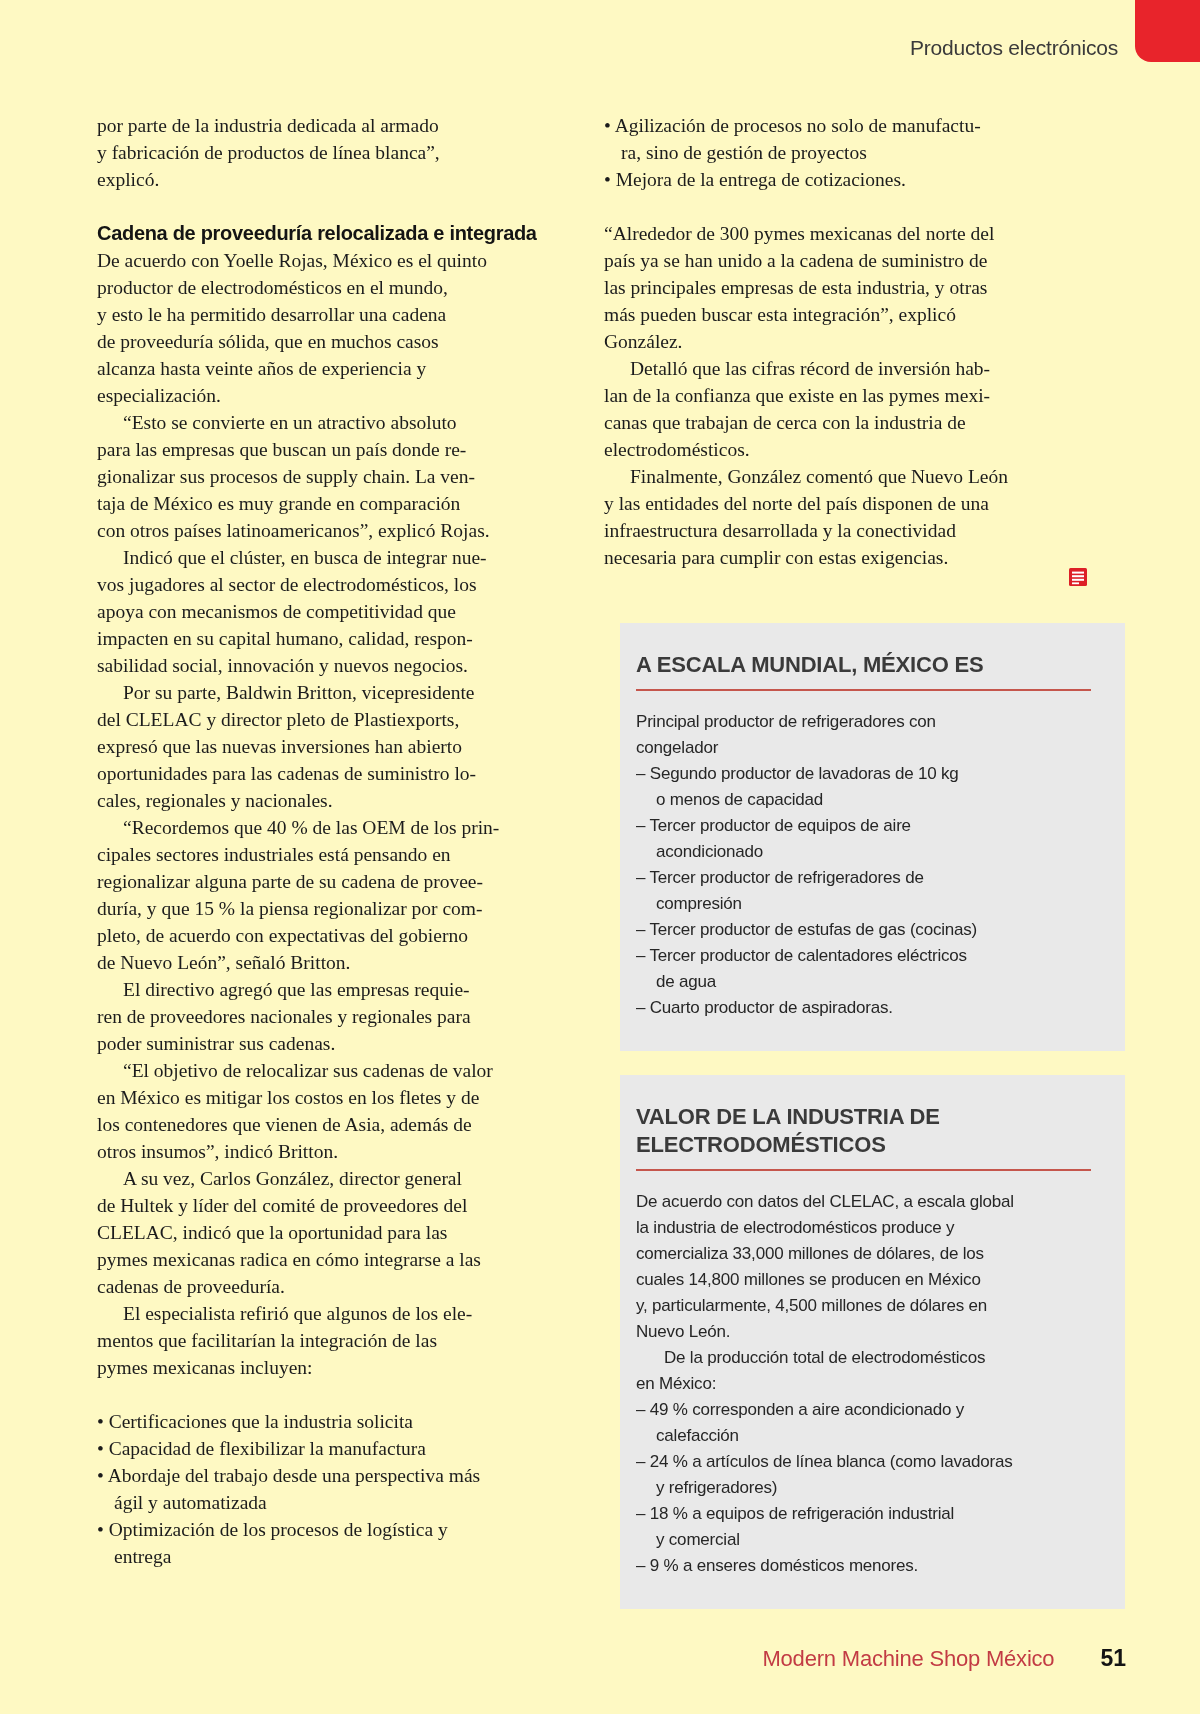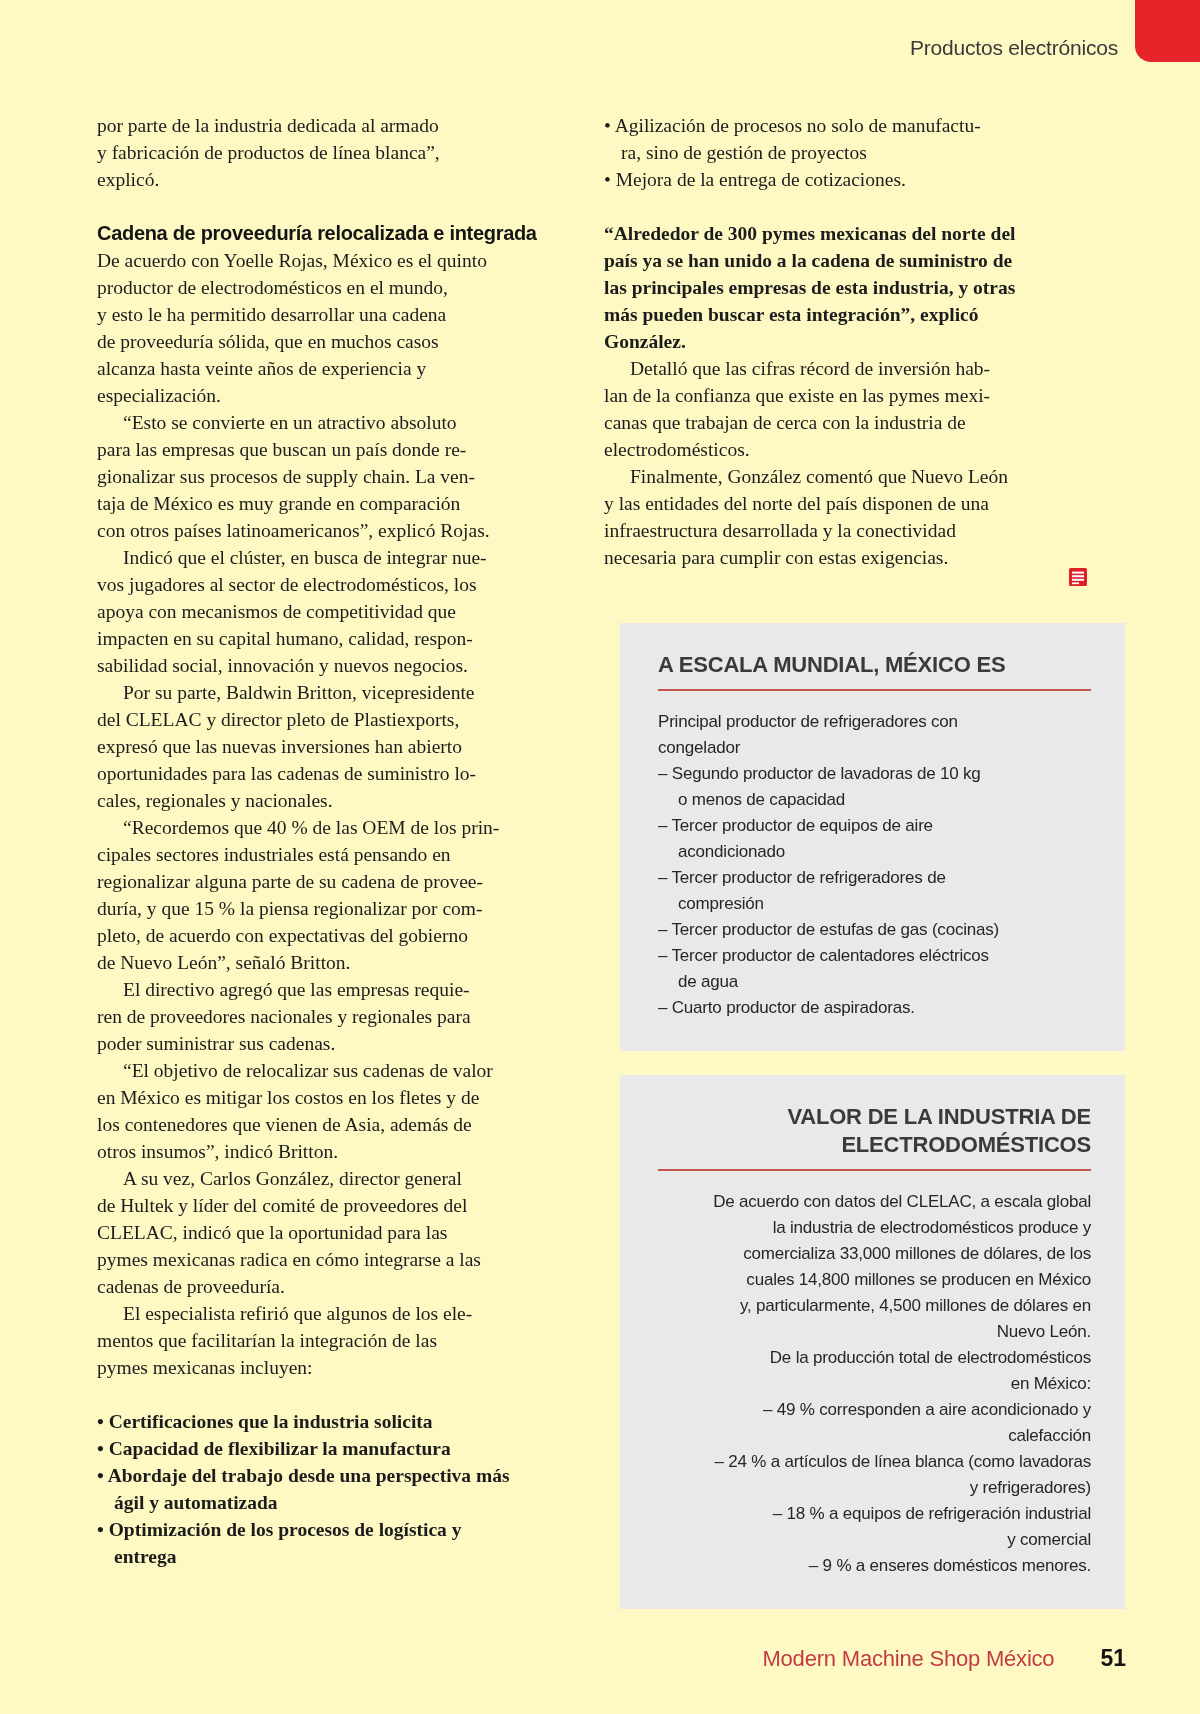--- a/index.html
+++ b/index.html
@@ -12,29 +12,29 @@
     border-radius:0 0 0 16px;}
 
   
   .serif-col{position:absolute;top:112px;font-family:"Liberation Serif",serif;
     font-size:19.5px;line-height:27px;color:#1c1c1c;}
   #left-col{left:97px;width:478px;}
   #right-col{left:604px;width:482px;}
   .para{white-space:pre-line;margin:0;}
   .para.indent{text-indent:26px;}
   .hang{white-space:pre-line;padding-left:17px;text-indent:-17px;margin:0;}
-  .gap-top{margin-top:27px;font-weight:bold;}
+  .gap-top{margin-top:27px;}
   .heading{font-family:"Liberation Sans",sans-serif;font-weight:700;font-size:20px;
     line-height:27px;letter-spacing:-0.3px;color:#141414;margin:27px 0 0 0;}
 
   
   .info-box{position:absolute;left:620px;width:505px;background:#e9e9e9;box-sizing:border-box;
-    padding:28px 34px 30px 38px;font-family:"Liberation Sans",sans-serif;color:#262626;}
+    padding:28px 34px 30px 16px;font-family:"Liberation Sans",sans-serif;color:#262626;}
   #box-escala{top:623px;}
-  #box-valor{top:1075px;text-align:right;}
+  #box-valor{top:1075px;}
   .box-title{font-size:22px;font-weight:700;line-height:28px;color:#3a3a3a;
     letter-spacing:-0.2px;white-space:pre-line;margin:0;}
   .box-rule{border:none;border-top:2px solid #c5564c;margin:10px 0 18px 0;}
   .box-item{font-size:17px;line-height:26px;white-space:pre-line;margin:0;letter-spacing:-0.2px;}
   .box-item.hang2{padding-left:20px;text-indent:-20px;}
   .box-item.findent{text-indent:28px;}
 
   
   #end-icon{position:absolute;left:1069px;top:568px;width:18px;height:18px;}
 

